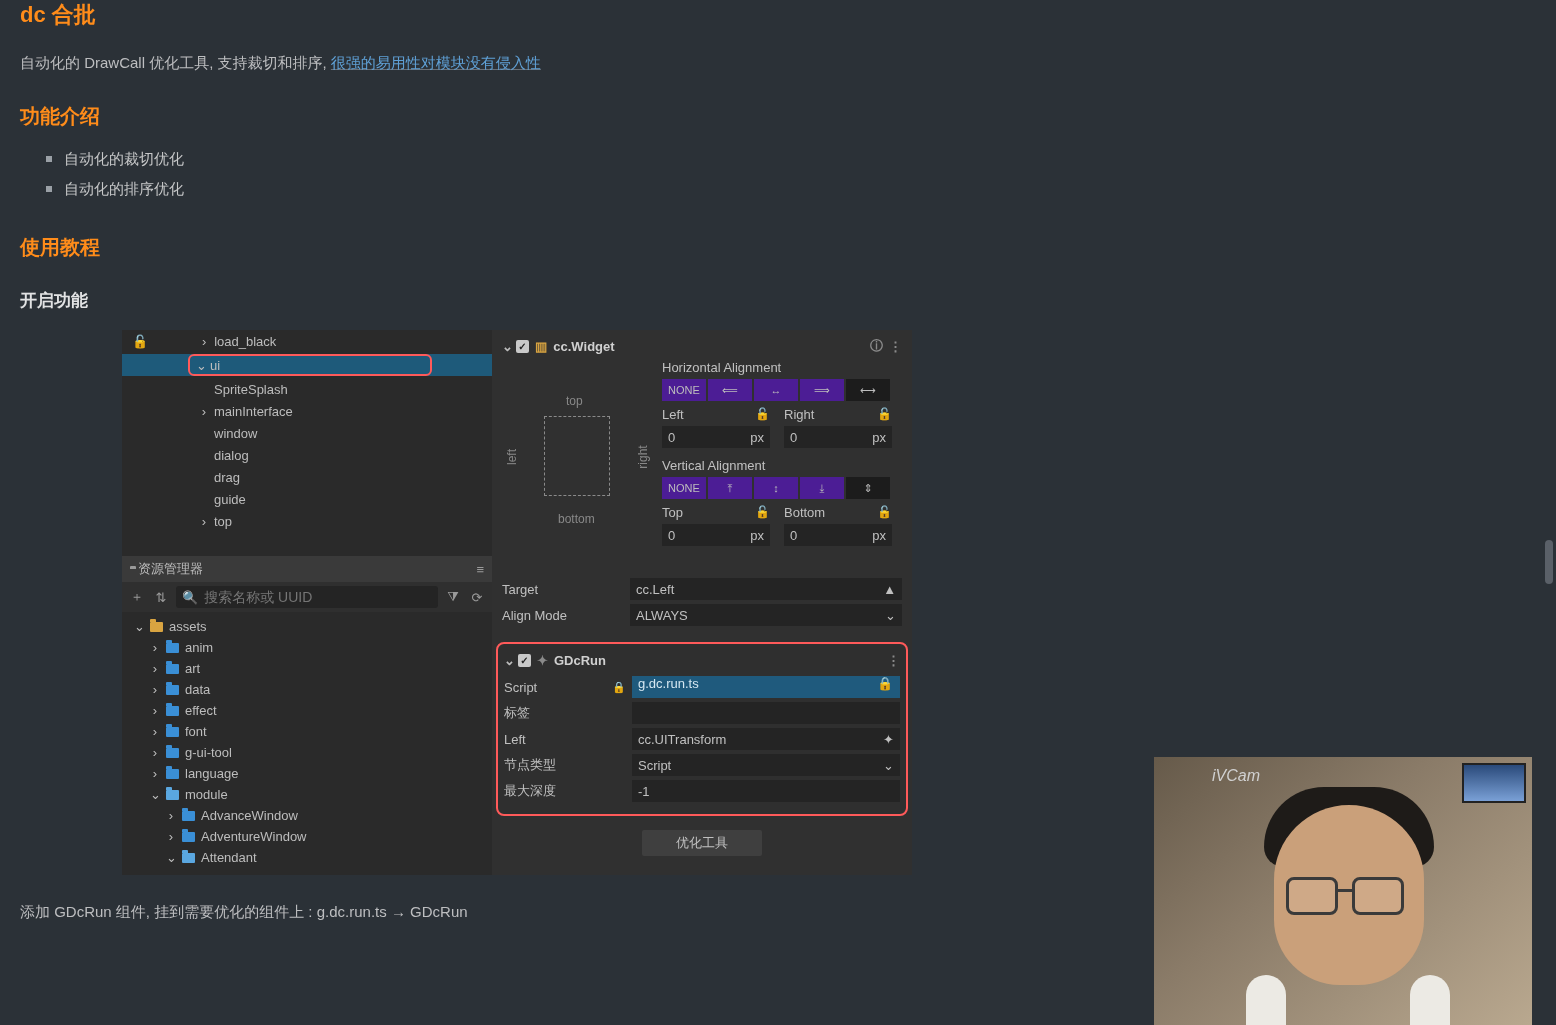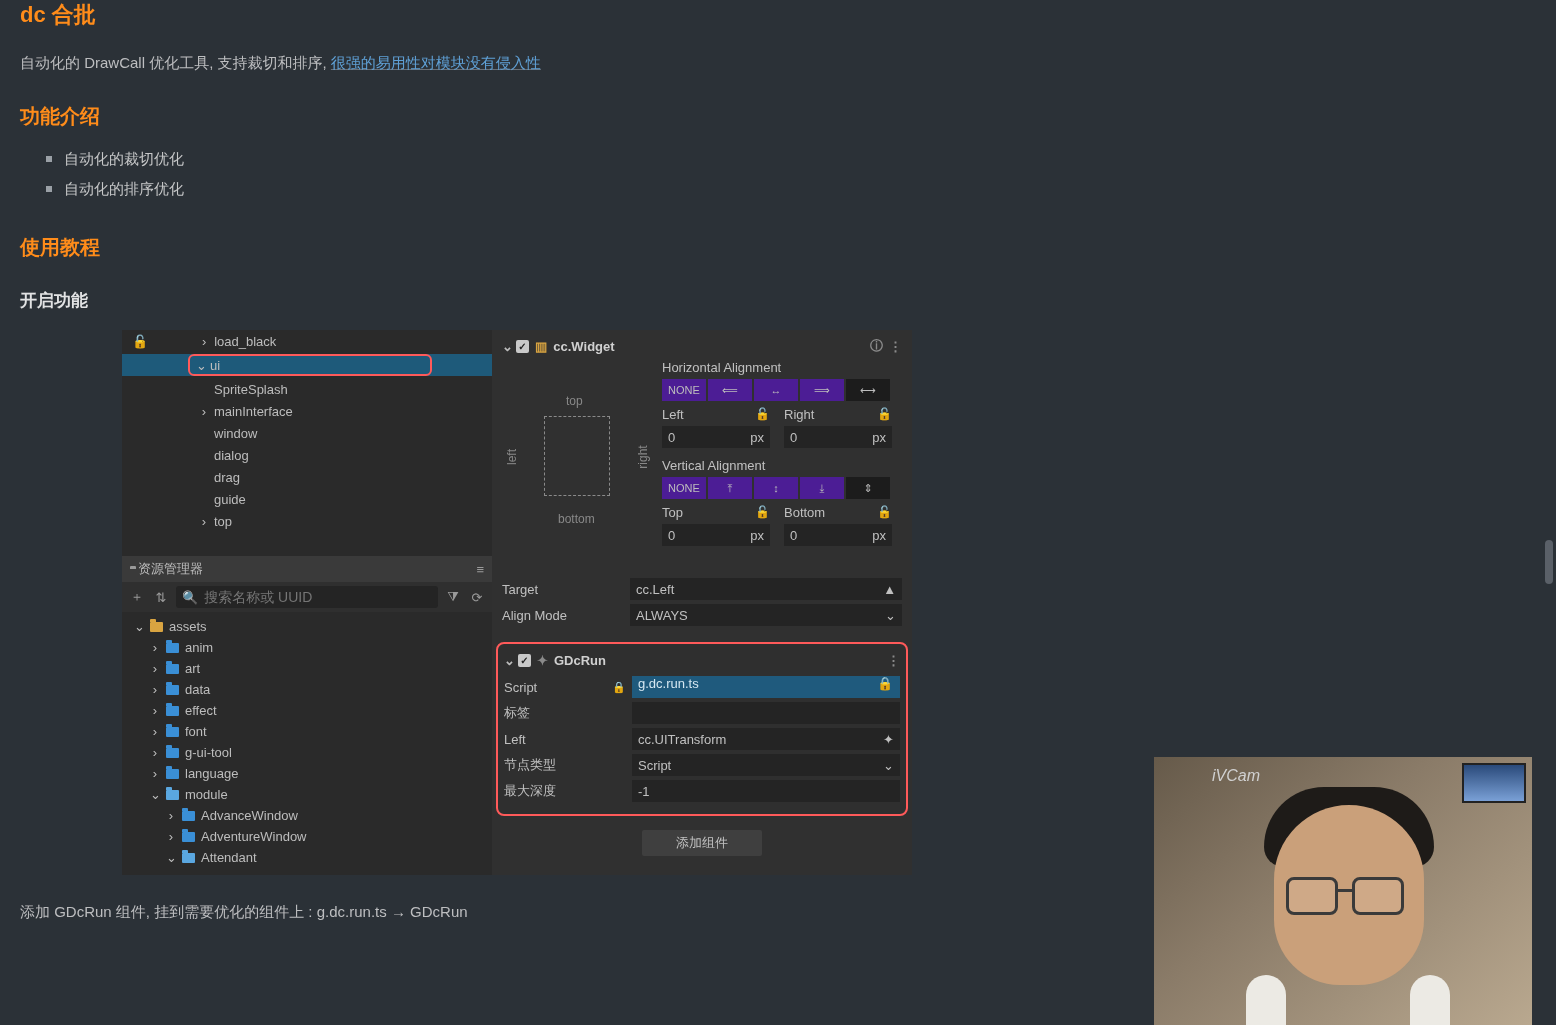--- a/index.html
+++ b/index.html
@@ -719,21 +719,21 @@
               <span>最大深度</span>
             </div>
           <div class="v">
               <div class="plain-box">
                 <span>-1</span>
               </div>
             </div>
         </div>
       </div>
 
-      <div class="add-comp">添加组件</div>
+      <div class="add-comp">优化工具</div>
     </div>
   </div>
 
   <p class="caption">添加 GDcRun 组件, 挂到需要优化的组件上 : g.dc.run.ts → GDcRun</p>
 </div>
 
 <div class="cam">
   <div class="pics"></div>
   <div class="tag">iVCam</div>
   <div class="hair"></div>

